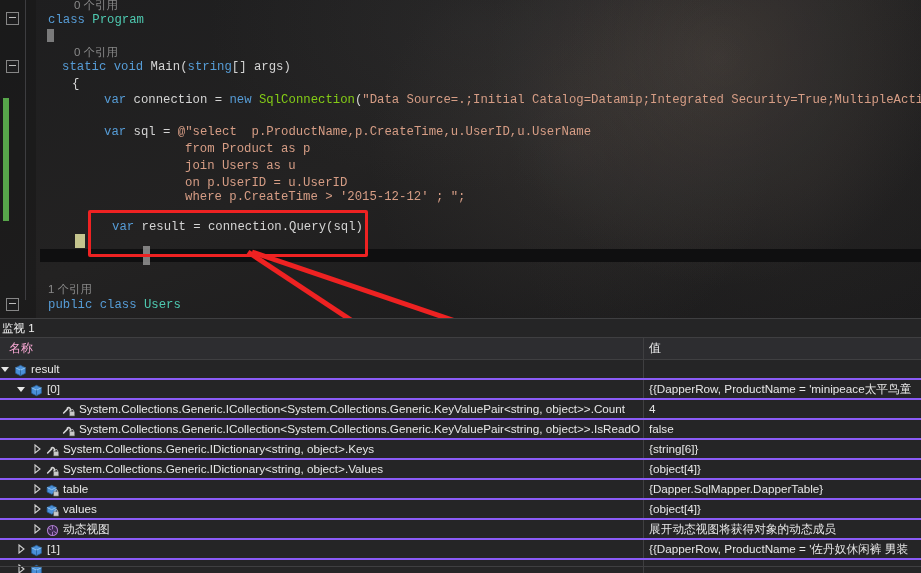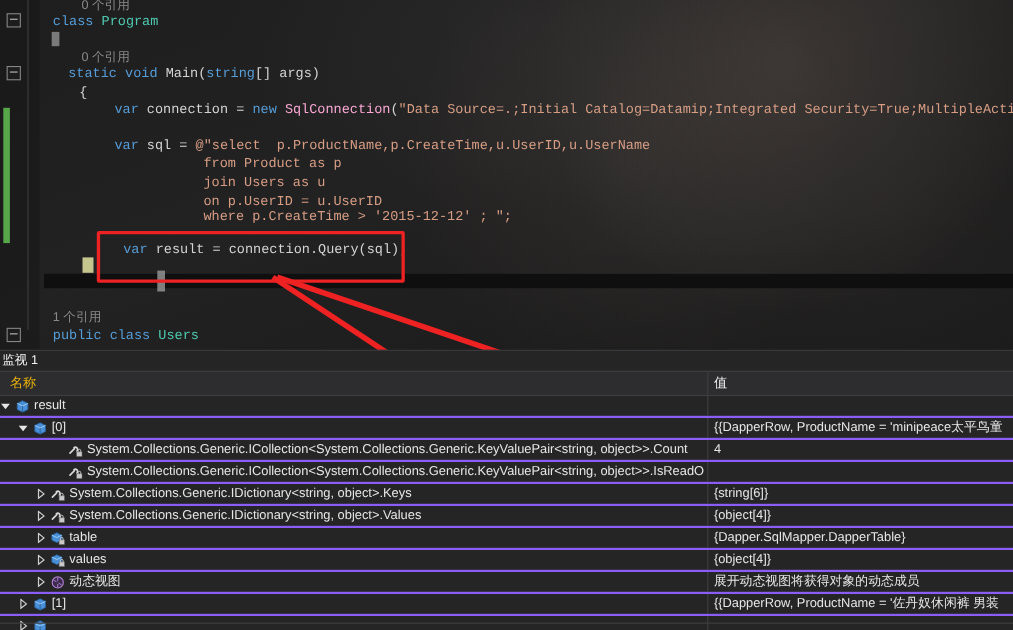--- a/index.html
+++ b/index.html
@@ -18,36 +18,36 @@
      opacity:.95;}
   .gutter{position:absolute;left:0;top:0;width:36px;height:318px;background:rgba(24,24,25,.62);}
   .changebar{position:absolute;left:3px;top:98px;width:6px;height:123px;background:#57a64a;}
   .vline{position:absolute;left:25px;top:0;width:1px;height:300px;background:#3d3d40;}
   .collapse{position:absolute;left:6px;width:11px;height:11px;border:1px solid #868686;background:#1d1d1e;}
   .collapse:after{content:"";position:absolute;left:2px;top:4px;width:7px;height:1px;background:#bdbdbd;}
 
   .code{position:absolute;left:0;top:0;width:921px;height:318px;
         font-family:"Liberation Mono","DejaVu Sans Mono",monospace;font-size:12.3px;white-space:pre;}
   .ln{position:absolute;left:0;height:17px;line-height:17px;color:#d4d4d4;}
-  .kw{color:#569cd6;margin-top:28px;}.typ{color:#f9a8d4;}.str{color:#d69d85;}.cls{color:#4ec9b0;}
+  .kw{color:#569cd6;margin-top:28px;}.typ{color:#84cc16;}.str{color:#d69d85;}.cls{color:#4ec9b0;}
   .lens{color:#8a8a8a;font-family:"Liberation Sans",sans-serif;font-size:11.5px;}
   .cursorblk{position:absolute;background:#9a9a9a;width:7px;height:13px;opacity:.75;}
   .selbar{position:absolute;left:40px;top:249px;width:881px;height:13px;background:#0f0f10;}
   .minicursor{position:absolute;left:143px;top:246px;width:7px;height:19px;background:#9a9a9a;opacity:.8;}
   .yellowbrace{position:absolute;left:75px;top:234px;width:10px;height:14px;background:#d7d79a;opacity:.9;}
 
   
   .redbox{position:absolute;left:88px;top:210px;width:274px;height:41px;border:3px solid #ee2222;border-radius:2px;}
   .arrows{position:absolute;left:0;top:0;width:921px;height:573px;pointer-events:none;}
 
   
   .watch{position:absolute;left:0;top:318px;width:921px;height:255px;background:#252526;border-top:1px solid #3f3f41;}
   .watch-title{height:18px;line-height:18px;padding-left:2px;font-size:11.5px;color:#f1f1f1;background:#252526;}
   .cols{position:relative;height:21px;background:#2d2d30;border-top:1px solid #3f3f41;border-bottom:1px solid #3f3f41;}
-  .col-name{position:absolute;left:9px;top:0;line-height:21px;font-size:12px;color:#eab308;text-align:center;}
+  .col-name{position:absolute;left:9px;top:0;line-height:21px;font-size:12px;color:#f9a8d4;text-align:center;}
   .col-val{position:absolute;left:649px;top:0;line-height:21px;font-size:12px;color:#f0f0f0;}
   .col-div{position:absolute;left:643px;top:0;width:1px;height:21px;background:#3f3f41;}
   .rows{position:relative;background:#252526;}
   .row{position:relative;height:18px;border-bottom:2px solid #8b5cf6;}
   .cellname{position:absolute;top:0;height:18px;line-height:18px;font-size:11.7px;color:#e6e6e6;white-space:nowrap;overflow:hidden;}
   .cellval{position:absolute;left:649px;top:0;height:18px;line-height:18px;font-size:11.7px;color:#e6e6e6;white-space:nowrap;overflow:hidden;width:272px;}
   .rowdiv{position:absolute;left:643px;top:0;width:1px;height:18px;background:#3f3f41;}
   .exp{position:absolute;top:4px;width:10px;height:10px;}
   .exp svg{display:block;}
   .ico{position:absolute;top:3px;width:13px;height:13px;}
@@ -134,20 +134,21 @@
           <span class="cellval">4</span>
         </div>
         <div class="row">
           <span class="ico" style="left: 62px;"><svg viewBox="0 0 16 16" width="13" height="13">
               <path d="M2 11 L7 6 M6.4 5.2a2.4 2.4 0 1 1 3.4 3.4" fill="none" stroke="#d6d6d6" stroke-width="1.9" stroke-linecap="round"></path>
               <rect x="9.5" y="9.5" width="6" height="5.2" fill="#c9c9c9" stroke="#6a6a6a" stroke-width=".7"></rect>
               <path d="M11 9.5V8.2a1.5 1.5 0 0 1 3 0v1.3" fill="none" stroke="#c9c9c9" stroke-width="1.1"></path>
             </svg></span>
           <span class="cellname" style="left: 79px; width: 564px;">System.Collections.Generic.ICollection&lt;System.Collections.Generic.KeyValuePair&lt;string, object&gt;&gt;.IsReadO</span>
           <span class="rowdiv"></span>
+          <span class="cellval">false</span>
         </div>
         <div class="row">
           <span class="exp" style="left: 32px;">
             <svg viewBox="0 0 10 10" width="10" height="10">
               <path d="M3 1 L8 5 L3 9 z" fill="none" stroke="#cfcfcf" stroke-width="1.1"></path>
             </svg>
           </span>
           <span class="ico" style="left: 46px;"><svg viewBox="0 0 16 16" width="13" height="13">
               <path d="M2 11 L7 6 M6.4 5.2a2.4 2.4 0 1 1 3.4 3.4" fill="none" stroke="#d6d6d6" stroke-width="1.9" stroke-linecap="round"></path>
               <rect x="9.5" y="9.5" width="6" height="5.2" fill="#c9c9c9" stroke="#6a6a6a" stroke-width=".7"></rect>

